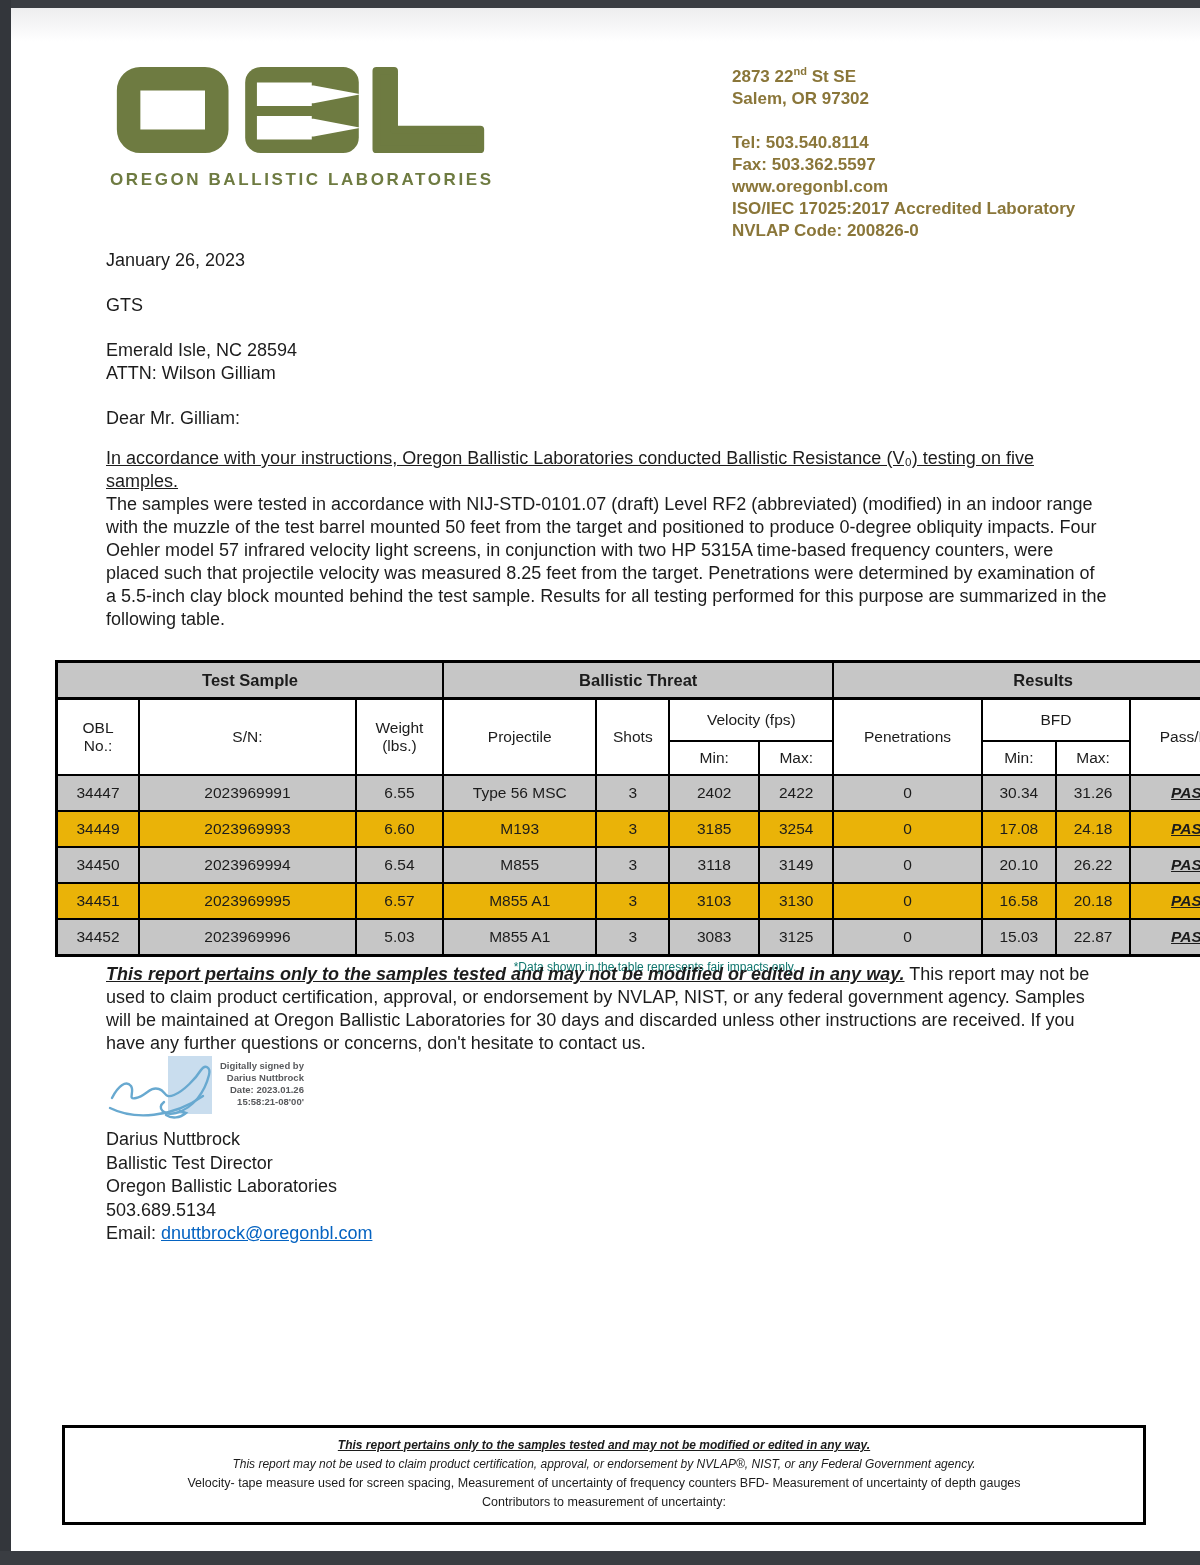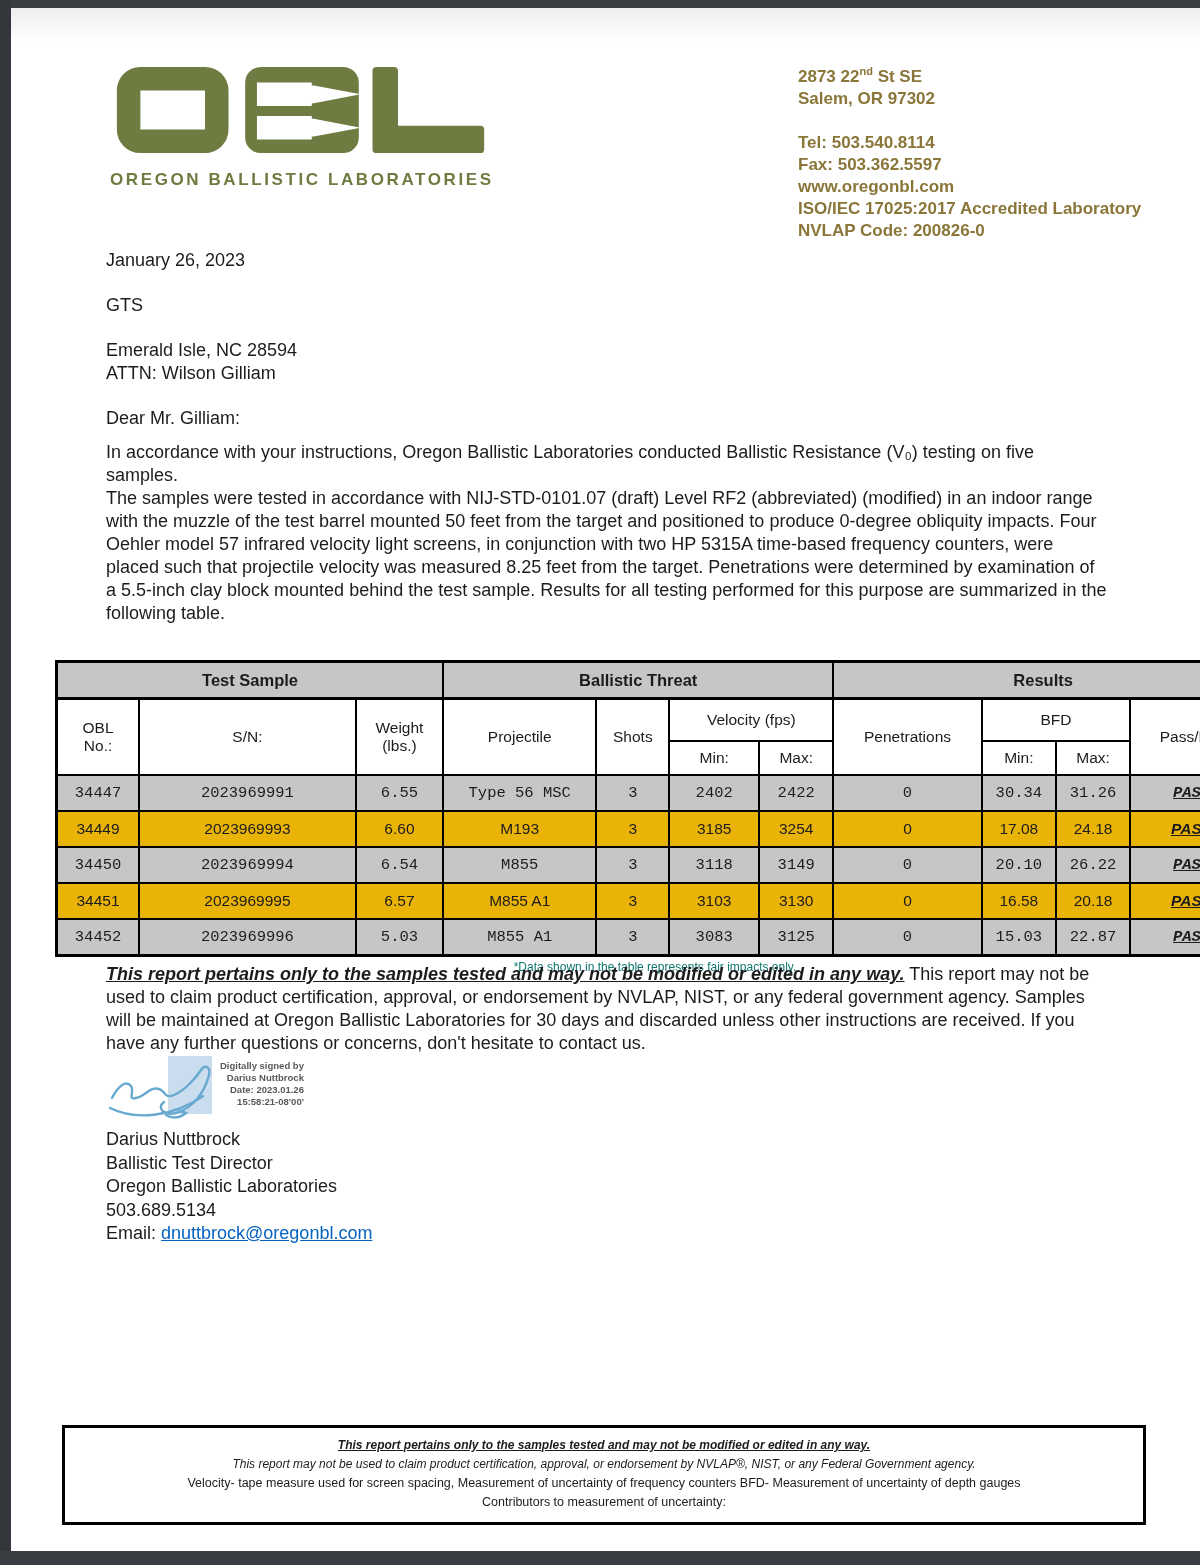--- a/index.html
+++ b/index.html
@@ -22,45 +22,45 @@
   .edge-bottom{position:absolute;left:0;right:0;bottom:0;height:14px;background:#3a3d42;}
   .scan-shade{position:absolute;top:8px;left:11px;right:0;height:34px;
     background:linear-gradient(#ededee,#ffffff);}
 
   
   .logo-block{position:absolute;left:110px;top:62px;width:390px;}
   .logo-sub{color:var(--green);font-weight:bold;font-size:17px;letter-spacing:2.6px;
     margin-top:6px;white-space:nowrap;}
 
   
-  .letterhead{position:absolute;left:798px;top:60px;width:400px;
+  .letterhead{position:absolute;left:732px;top:60px;width:400px;
     color:var(--gold);font-weight:bold;font-size:17px;line-height:22px;}
   .lh-gap{height:22px;}
   .letterhead sup{font-size:11px;}
 
   
   .letter{position:absolute;left:106px;top:249px;width:1003px;
     font-size:18px;line-height:23px;}
   .sp22{margin-top:22px;}
-  .sp17{margin-top:11px;}
+  .sp17{margin-top:17px;text-decoration:underline;}
 
   
   .table-wrap{position:absolute;left:55px;top:660px;width:1200px;}
   table.results{border-collapse:collapse;width:100%;table-layout:fixed;
     font-size:15.5px;border:3px solid #000;}
   table.results th,table.results td{border:2px solid #000;text-align:center;
     padding:2px 2px;vertical-align:middle;}
   tr.group th{background:var(--table-gray);font-weight:bold;font-size:16.5px;
     height:30px;border-bottom:3px solid #000;}
   tr.sub th,tr.sub2 th{font-weight:normal;background:#fff;}
   tr.sub th{height:36px;}
   tr.sub2 th{height:28px;border-radius:12px;}
   .pre{white-space:pre-line;}
   tbody tr td{height:30px;background:#eab308;}
-  tbody tr.shaded td{background:var(--table-gray);font-family:Liberation Mono, monospace;}
+  tbody tr.shaded td{background:var(--table-gray);}
   td.pass-cell{font-weight:bold;font-style:italic;text-decoration:underline;}
   .footnote{font-size:12px;text-align:center;margin-top:3px;color:#0f766e;}
 
   
   .disclaimer{position:absolute;left:106px;top:963px;width:1003px;
     font-size:18px;line-height:23px;}
   .biu{font-weight:bold;font-style:italic;text-decoration:underline;}
 
   
   .sig-area{position:absolute;left:106px;top:1056px;width:320px;height:72px;}

